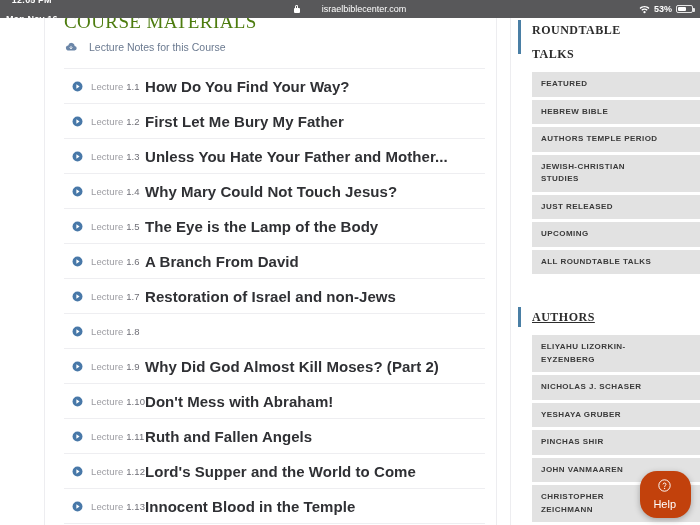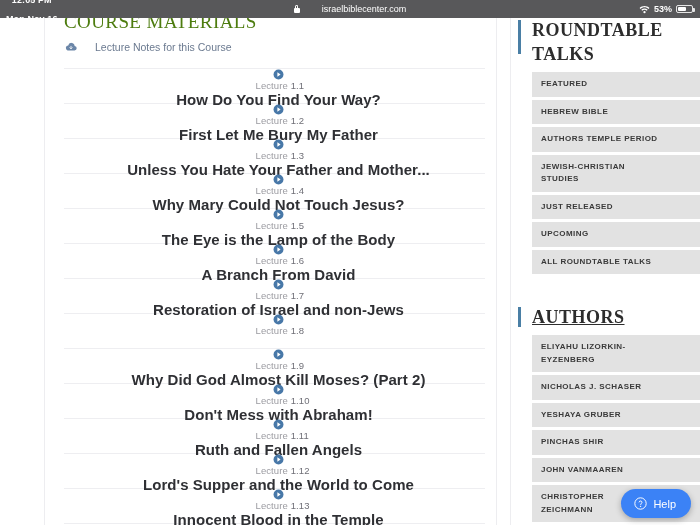--- a/index.html
+++ b/index.html
@@ -40,32 +40,31 @@
   .main{ position:absolute; left:64px; top:0; width:421px; }
 
   .section-title{
     font-family:"Liberation Serif", serif;
     font-size:19px; font-weight:normal; color:#4d7c0f;
     letter-spacing:.4px; white-space:nowrap;
     margin-top:-7px;
   }
 
   .notes-link{
-    display:flex; align-items:center; gap:18px;
+    display:flex; align-items:center; gap:12px;
     margin-top:8px; margin-left:1px;
     color:#6b7a90; font-size:10.5px; text-decoration:none;
   }
 
   .lectures{ margin-top:15px; border-top:1px solid #eeeef1; }
   .lec-row{
     display:flex; align-items:center;
     height:35px;
     border-bottom:1px solid #eeeef1;
     padding-left:8px;
-    flex-direction:column;
   }
   .play-ico{ flex:0 0 auto; width:11px; height:11px; display:block; }
   .lec-num{
     flex:0 0 auto;
     margin-left:8px; width:54px;
     font-size:9.5px; color:#9b9ba1; letter-spacing:.1px;
     white-space:nowrap;
   }
   .lec-num b{ color:#6f6f77; font-weight:normal; }
   .lec-title{
@@ -73,21 +72,21 @@
     letter-spacing:.05px; white-space:nowrap;
   }
 
   
   .sidebar{ position:absolute; left:518px; top:0; width:182px; }
   .side-head{
     position:relative;
     padding-left:14px;
     font-family:"Liberation Serif", serif;
     font-weight:bold; color:#2d2d2d;
-    font-size:18px; letter-spacing:.5px;
+    font-size:12px; letter-spacing:.5px;
     line-height:24px;
   }
   .side-head .bar{
     position:absolute; left:0; top:2px;
     width:3px; height:34px; background:#4a7fa5;
   }
   .side-head .l2{ display:block; }
 
   .side-list{ margin-top:6px; padding-left:14px; }
   .side-item{
@@ -96,25 +95,26 @@
     padding:6px 9px;
     font-size:8px; font-weight:bold; color:#3a3a3a;
     letter-spacing:.45px; line-height:12.5px;
   }
   .side-item span{ display:block; }
 
   
   .help-btn{
     position:absolute; right:9px; bottom:7px;
     display:flex; align-items:center; gap:6px;
-    background:#3b82f6; color:#ffffff;
+    background:#c2410c; color:#ffffff;
     border-radius:17px;
     padding:8px 15px 8px 13px;
     font-size:11px;
     box-shadow:0 2px 6px rgba(0,0,0,.28);
+    flex-direction:column;
   }
   .q-ico{ display:block; }
 </style>
 </head>
 <body>
 
 <div class="statusbar">
   <div class="sb-left">
     <span>12:05 PM</span>
     <span>Mon Nov 16</span>

